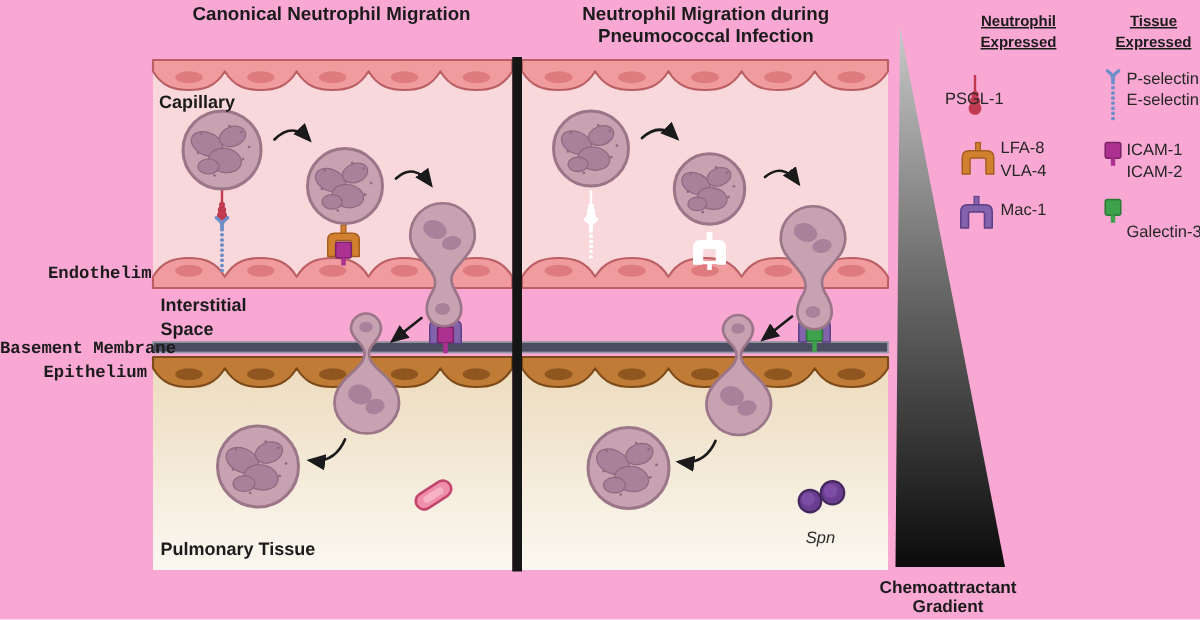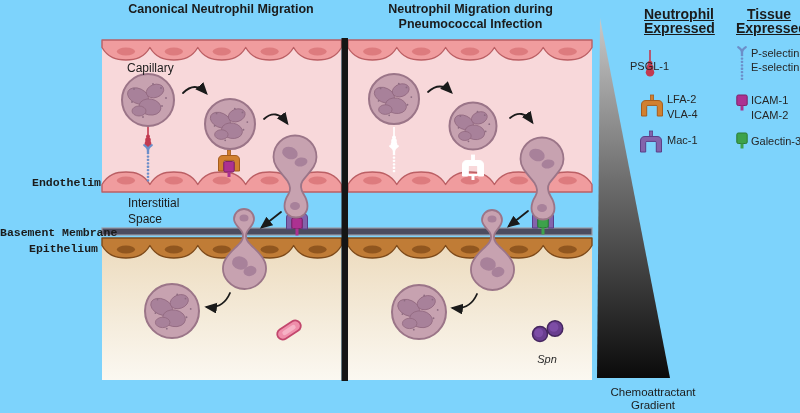--- a/index.html
+++ b/index.html
@@ -1,25 +1,25 @@
 <!DOCTYPE html>
 <html><head>
 <meta charset="utf-8">
 <style>
   html,body{margin:0;padding:0;background:#fff;}
-  #fig{position:relative;width:800px;height:413px;background:#7dd3fc;overflow:hidden;
+  #fig{position:relative;width:800px;height:413px;background:#f9a8d4;overflow:hidden;
        font-family:"Liberation Sans","DejaVu Sans",sans-serif;color:#1b1b1b;}
   #art{position:absolute;left:0;top:0;}
-  .lbl{position:absolute;font-weight:normal;font-size:12px;line-height:13px;white-space:nowrap;margin-left:21px;}
+  .lbl{position:absolute;font-weight:bold;font-size:12px;line-height:13px;white-space:nowrap;}
   .lbl-sm{position:absolute;font-weight:bold;font-size:11.5px;line-height:12px;white-space:nowrap;font-family:Liberation Mono, monospace;}
   .right-align{text-align:right;}
   .center{text-align:center;white-space:normal;}
   .title{position:absolute;font-weight:bold;font-size:12.5px;line-height:14.5px;text-align:center;}
   .ital{position:absolute;font-style:italic;font-weight:normal;font-size:11px;line-height:13px;text-align:center;color:#2a2a2a;}
-  .legend-h{position:absolute;font-weight:bold;font-size:14px;line-height:13.5px;text-align:center;}
+  .legend-h{position:absolute;font-weight:bold;font-size:10px;line-height:13.5px;text-align:center;}
   .legend-h div{text-decoration:underline;}
   .legend-item{position:absolute;font-weight:normal;font-size:11px;line-height:15px;color:#262626;white-space:nowrap;}
   .legend-item.lh14{line-height:14px;}
 </style>
 </head>
 <body>
 
 <div id="fig">
   <svg id="art" width="800" height="413" viewBox="0 0 800 413">
       <defs>
@@ -325,51 +325,52 @@
   </div>
 
   <div class="lbl" style="left:106px;top:62px;">Capillary</div>
   <div class="lbl-sm right-align" style="left:0;top:177px;width:101px;">Endothelim</div>
   <div class="lbl" style="left:107px;top:195px;line-height:16px;">
     <div>Interstitial</div>
     <div>Space</div>
   </div>
   <div class="lbl-sm right-align" style="left:0;top:227px;width:87px;">Basement Membrane</div>
   <div class="lbl-sm right-align" style="left:0;top:243px;width:98px;">Epithelium</div>
+  <div class="lbl" style="left:107px;top:360px;">Pulmonary Tissue</div>
 
   <div class="ital" style="left:527px;top:353px;width:40px;">Spn</div>
 
   <div class="legend-h" style="left:644px;top:8px;width:70px;">
     <div>Neutrophil</div>
     <div>Expressed</div>
   </div>
   <div class="legend-h" style="left:736px;top:8px;width:66px;">
     <div>Tissue</div>
     <div>Expressed</div>
   </div>
 
   <div class="legend-item" style="left:630px;top:59px;">
     <div>PSGL-1</div>
   </div>
   <div class="legend-item" style="left:667px;top:92px;">
-    <div>LFA-2</div>
+    <div>LFA-8</div>
     <div>VLA-4</div>
   </div>
   <div class="legend-item" style="left:667px;top:133px;">
     <div>Mac-1</div>
   </div>
   <div class="legend-item lh14" style="left:751px;top:46px;">
     <div>P-selectin</div>
     <div>E-selectin</div>
   </div>
   <div class="legend-item" style="left:751px;top:93px;">
     <div>ICAM-1</div>
     <div>ICAM-2</div>
   </div>
-  <div class="legend-item" style="left:751px;top:134px;">
+  <div class="legend-item" style="left:751px;top:148px;">
     <div>Galectin-3</div>
   </div>
 
   <div class="lbl center" style="left:567px;top:386px;width:130px;font-size:11.5px;">
     <div>Chemoattractant</div>
     <div>Gradient</div>
   </div>
 </div>
 
 </body></html>

